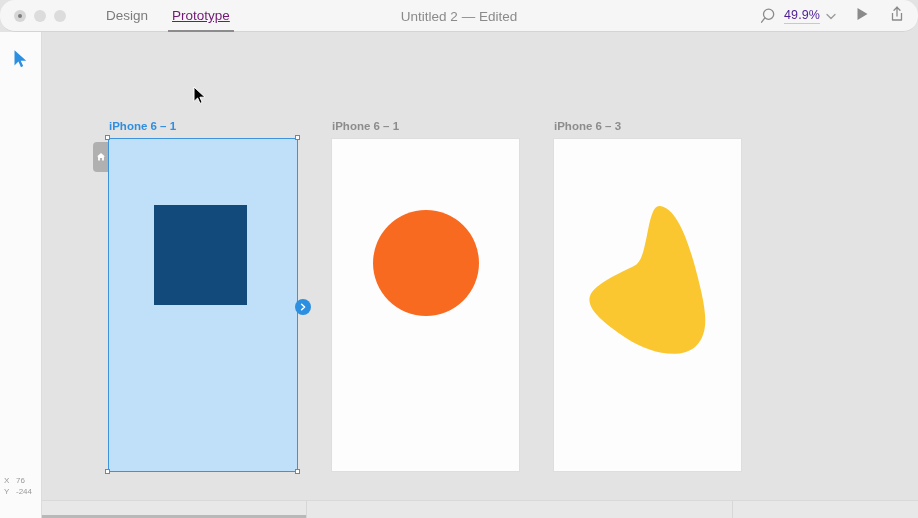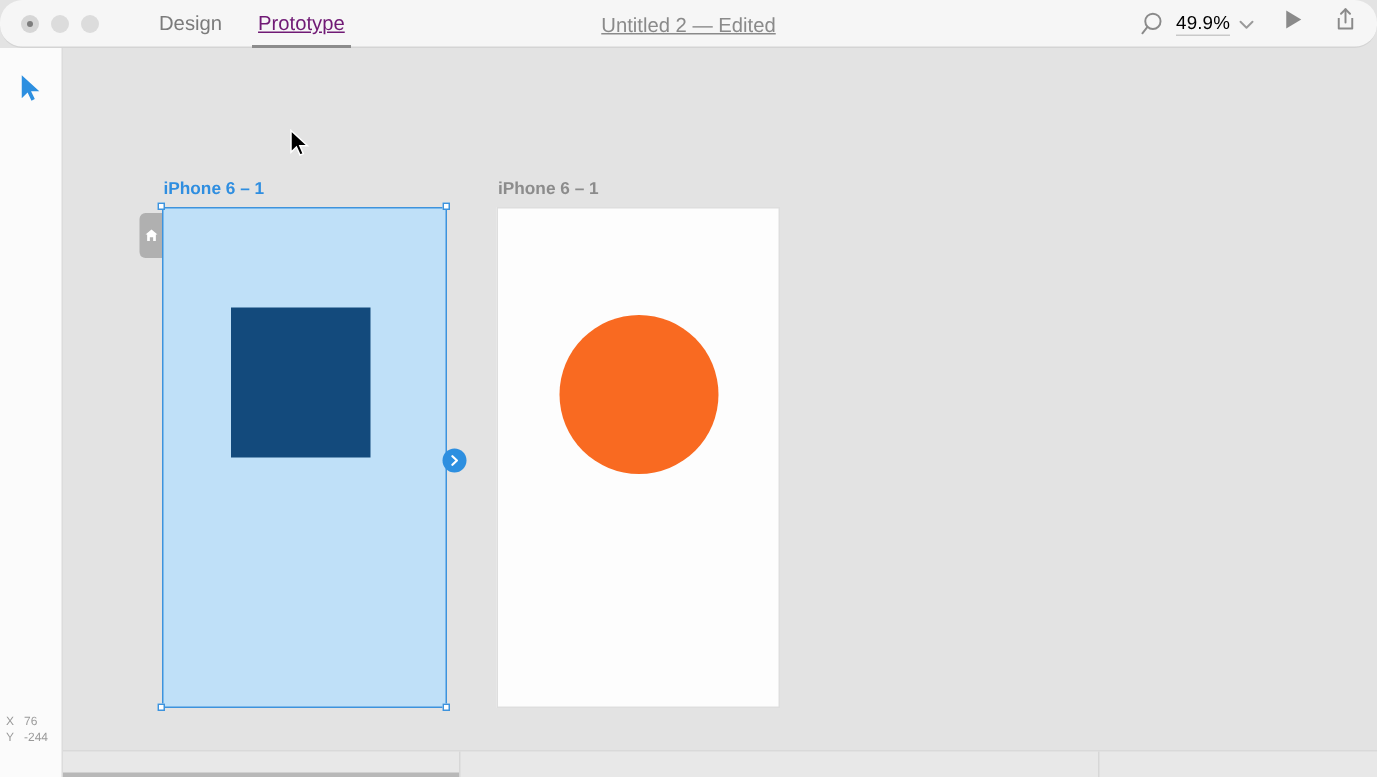--- a/index.html
+++ b/index.html
@@ -35,30 +35,30 @@
   }
   .mode.active{ color:#701a75;text-decoration:underline; }
   .mode.active::after{
     content:""; position:absolute; left:0; right:0; bottom:0;
     height:2px; background:#8c8c8c;
   }
 
   .doc-title{
     position:absolute; left:0; right:0; top:0; height:32px;
     display:flex; align-items:center; justify-content:center;
-    font-size:13.5px; color:#8a8a8a; pointer-events:none;text-decoration:underline;
+    font-size:13.5px; color:#8a8a8a; pointer-events:none;
   }
 
   .right-tools{
     margin-left:auto; display:flex; align-items:center;
     gap:0px; margin-right:12px; height:32px; position:relative; z-index:2;
   }
   .magnifier{ width:20px; height:20px; display:block; margin-right:4px; }
   .zoom-val{
-    font-size:12.5px; color:#000000; letter-spacing:.1px;
+    font-size:12.5px; color:#4c1d95; letter-spacing:.1px;
     border-bottom:1px solid #c9c9c9; padding-bottom:1px; margin-right:2px;
   }
   .chev{ width:18px; height:18px; margin-right:14px; }
   .play{ margin-right:18px; display:block; }
   .share{ display:block; }
 
   
   .toolrail{
     position:absolute; left:0; top:32px;
     width:42px; height:486px;
@@ -239,20 +239,38 @@
 
   <div class="artboard-wrap" style="left:289px; top:106px; width:189px; height:334px;">
 
     <span class="ab-label">iPhone 6 – 1</span>
 
     <div class="artboard" style="width:189px; height:334px;">
       <div class="shape-circle" style="left:41px; top:71px; width:106px; height:106px;"></div>
     </div>
   </div>
 
+  <div class="artboard-wrap" style="left:511px; top:106px; width:189px; height:334px;">
+
+    <span class="ab-label">iPhone 6 – 3</span>
+
+    <div class="artboard" style="width:189px; height:334px;">
+      <div class="shape-blob" style="left:34px; top:65px; width:125px; height:155px;">
+        <svg width="125" height="155" viewBox="0 0 125 155">
+          <path d="M72 2 C 88 4, 100 34, 110 74
+                   C 118 106, 122 128, 108 142
+                   C 94 156, 62 150, 38 134
+                   C 14 118, -2 104, 2 92
+                   C 6 80, 34 68, 46 62
+                   C 54 58, 56 46, 60 26
+                   C 63 11, 66 1, 72 2 Z" fill="#fac731"></path>
+        </svg>
+      </div>
+    </div>
+  </div>
 
   <span class="cursor" style="left:151px; top:54px;">
     <svg width="14" height="20" viewBox="0 0 14 20">
       <path d="M1 1 L1 15.5 L4.6 12 L7.0 17.4 L9.2 16.4 L6.9 11.2 L12 11.2 Z" fill="#000000" stroke="#ffffff" stroke-width="1"></path>
     </svg>
   </span>
 </div>
 
 <div class="coords">
   <div class="coord-row">

